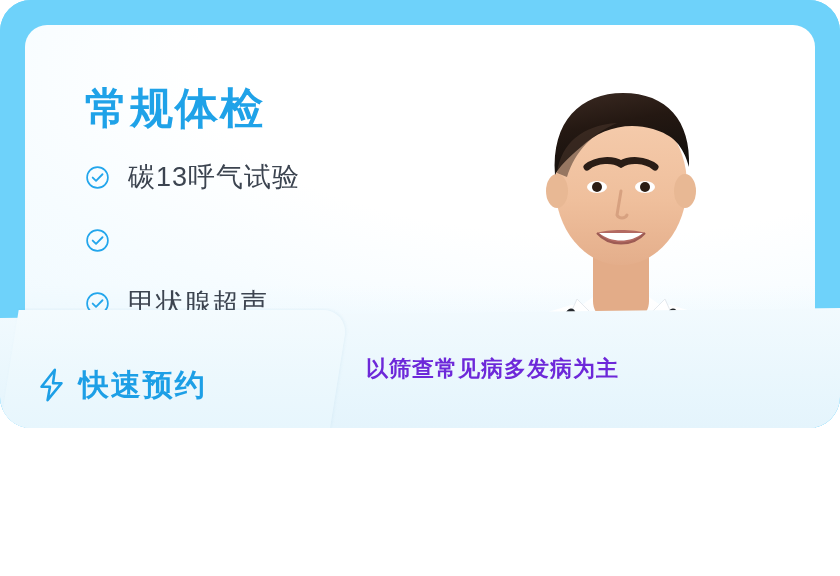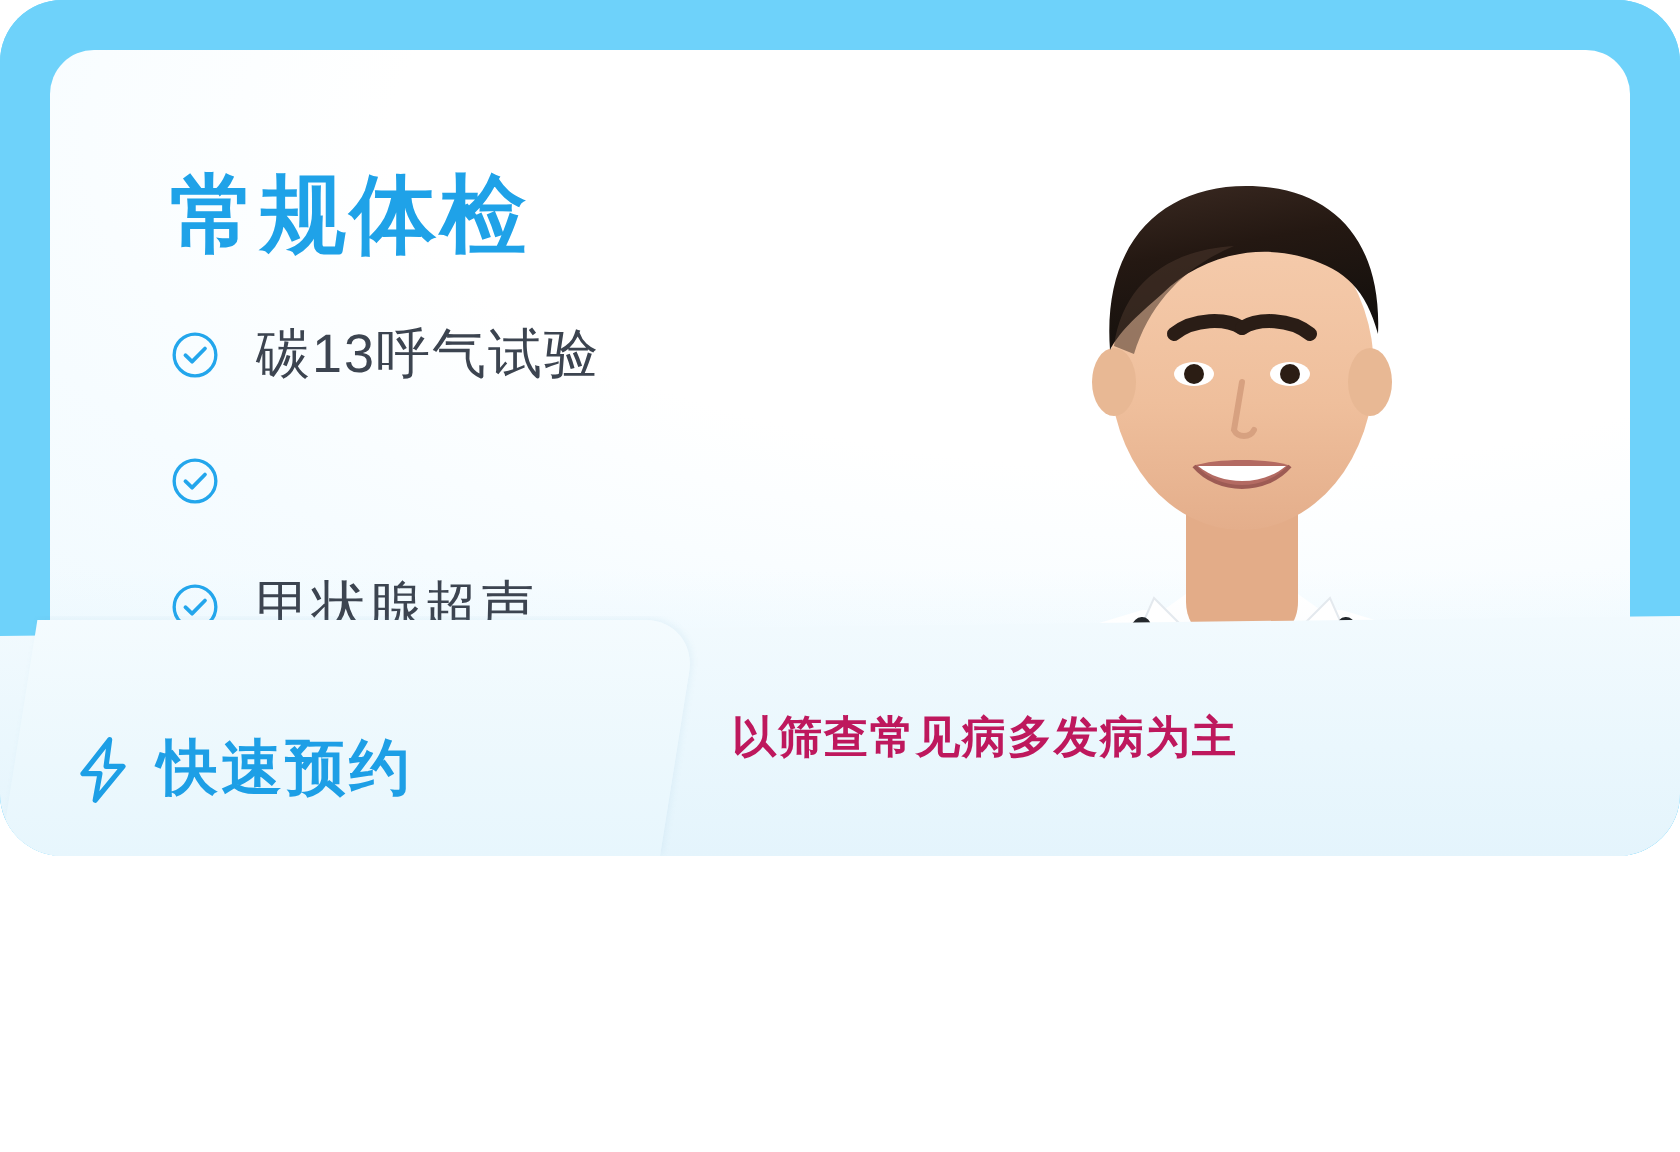--- a/index.html
+++ b/index.html
@@ -122,21 +122,21 @@
     inset: 0;
     background: linear-gradient(180deg, #f2fafe 0%, #eaf7fd 55%, #e4f4fc 100%);
     clip-path: polygon(0 10px, 840px 0px, 840px 120px, 0 120px);
   }
   .bottom-tagline {
     position: absolute;
     left: 366px;
     top: 50px;
     font-size: 22px;
     font-weight: 700;
-    color: #be185d;
+    color: #6d28d9;
     letter-spacing: 1px;
     line-height: 1;
     white-space: nowrap;
   }
 
   
   .quick-tab {
     position: absolute;
     left: 0;
     bottom: 0;

